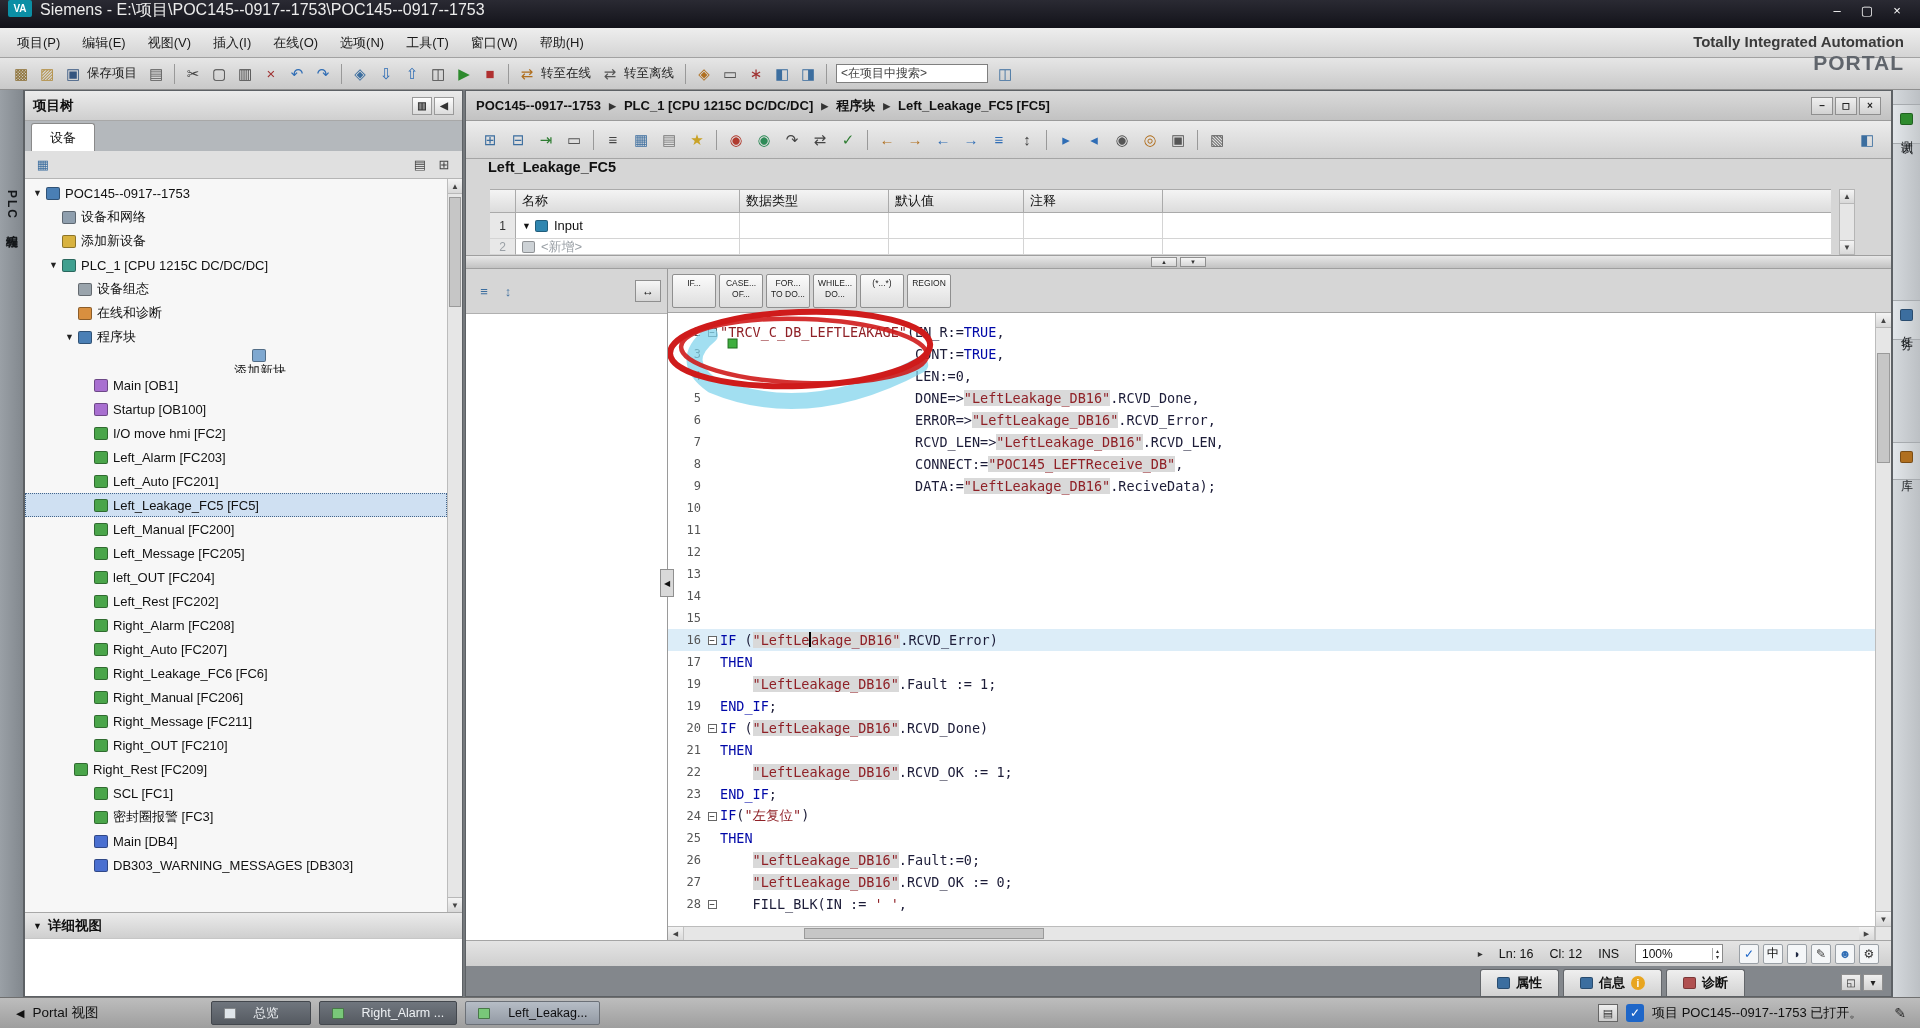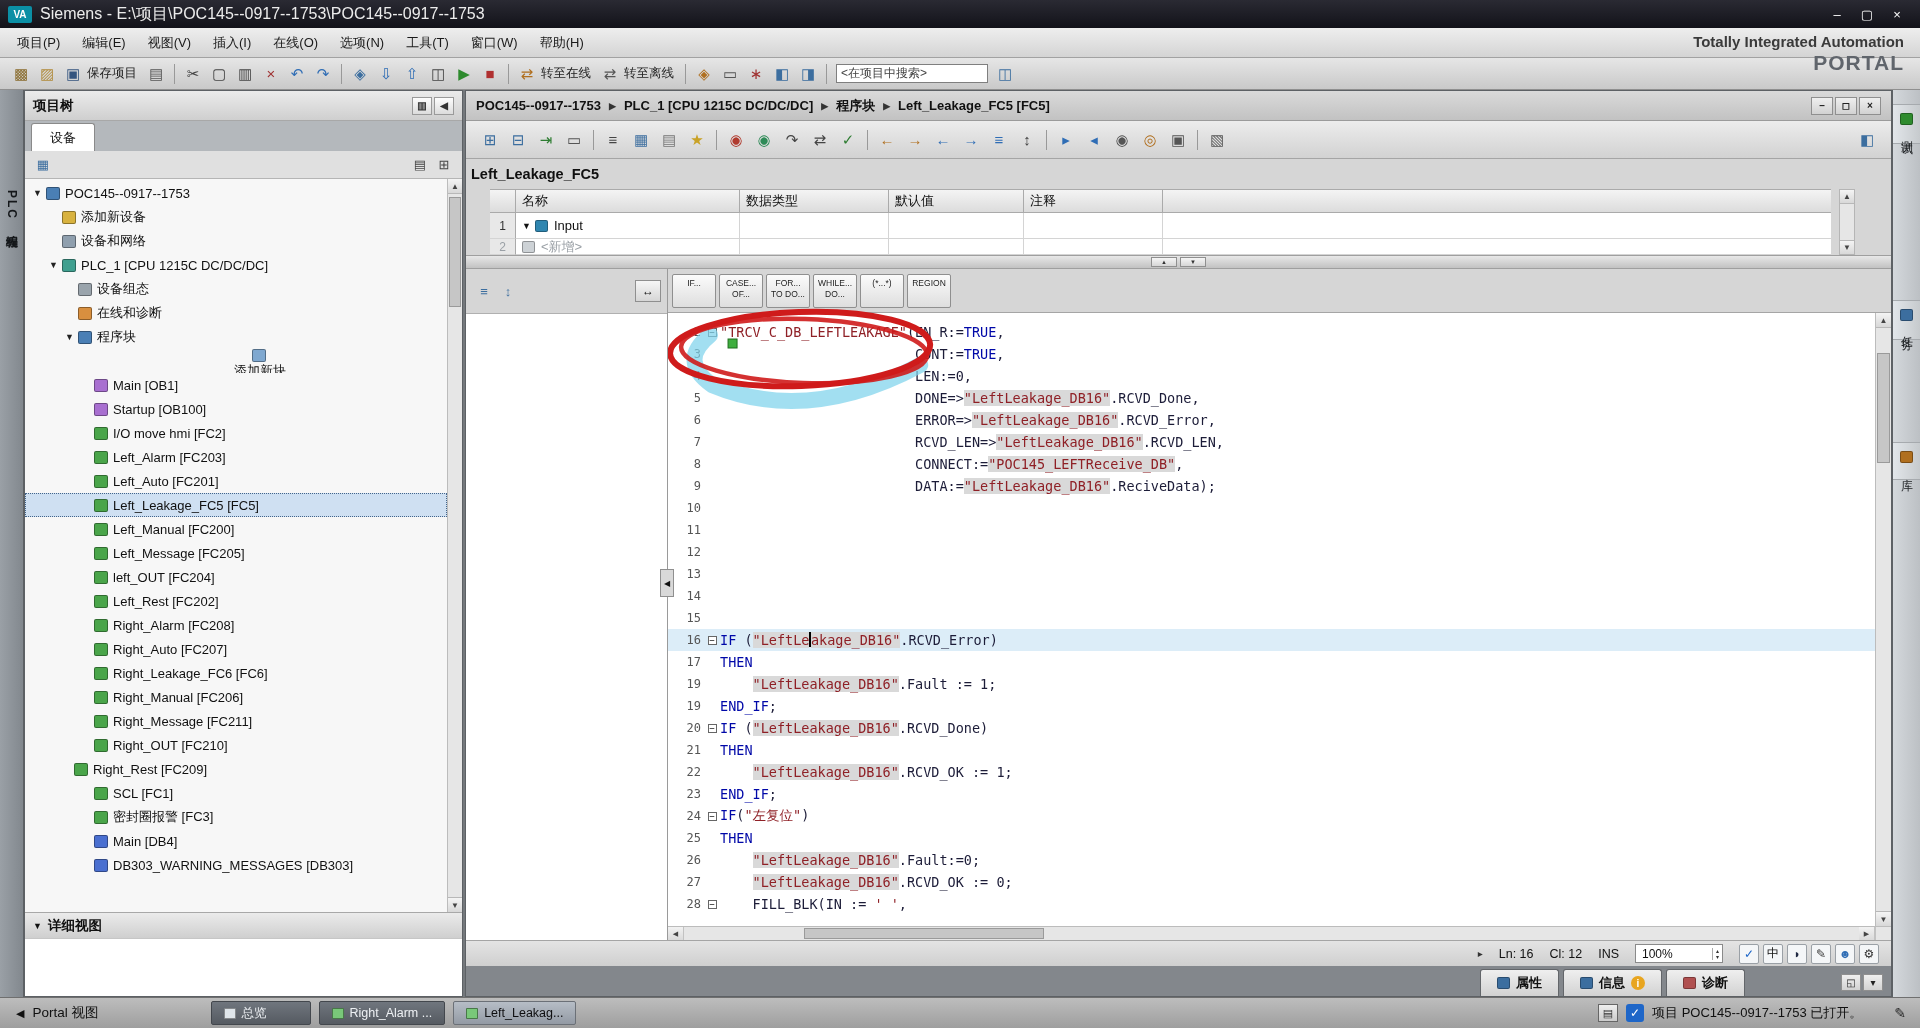--- a/index.html
+++ b/index.html
@@ -1,20 +1,20 @@
 <!DOCTYPE html>
 <html><head>
 <meta charset="utf-8">
 <style>
 html,body{margin:0;padding:0;width:1920px;height:1028px;overflow:hidden;font-family:"Liberation Sans",sans-serif;}
 *{box-sizing:border-box;}
 .app{position:relative;width:1920px;height:1028px;background:#74787c;font-size:13px;color:#111;}
 
 
-.titlebar{position:absolute;left:0;top:0;width:100%;height:28px;background:linear-gradient(#2a2a33,#121219);color:#ececec;display:flex;align-items:center;padding:0 8px;}
+.titlebar{position:absolute;left:0;top:0;width:100%;height:28px;background:linear-gradient(#2a2a33,#121219);color:#ececec;display:flex;align-items:flex-start;padding:0 8px;}
 .logo{width:24px;height:17px;background:#0b8fa5;color:#fff;font-weight:bold;font-size:10px;line-height:17px;text-align:center;border-radius:2px;margin-right:8px;flex:none;}
 .title-text{font-size:16px;white-space:nowrap;}
 .win-controls{margin-left:auto;display:flex;}
 .win-btn{width:30px;height:20px;display:flex;align-items:center;justify-content:center;color:#fff;font-size:13px;}
 
 
 .menubar{position:absolute;left:0;top:28px;width:100%;height:30px;background:linear-gradient(#eeeeee,#d4d4d4);border-bottom:1px solid #a2a2a2;display:flex;align-items:center;padding:0 6px;}
 .menu-item{padding:4px 11px;font-size:13px;color:#1a1a1a;}
 
 
@@ -61,21 +61,21 @@
 
 
 .editor-panel{position:absolute;left:465px;top:90px;width:1427px;height:907px;background:#d6d6d6;border:1px solid #5d6165;display:flex;flex-direction:column;}
 .breadcrumb{height:30px;background:linear-gradient(#dadada,#c2c2c2);border-bottom:1px solid #9a9a9a;display:flex;align-items:center;padding:0 10px;gap:8px;font-size:13px;font-weight:bold;flex:none;}
 .bc-sep{font-size:9px;color:#333;}
 .bc-win{margin-left:auto;display:flex;gap:2px;}
 .bc-btn{width:22px;height:18px;display:flex;align-items:center;justify-content:center;border:1px solid #8f8f8f;background:linear-gradient(#efefef,#d2d2d2);font-size:10px;color:#222;}
 .editor-toolbar{height:38px;background:linear-gradient(#ececec,#d2d2d2);border-bottom:1px solid #a5a5a5;display:flex;align-items:center;padding:0 10px;flex:none;}
 .editor-toolbar .tb-icon{min-width:26px;height:26px;font-size:15px;}
 .etb-right{margin-left:auto;display:flex;}
-.fn-row{height:30px;display:flex;align-items:center;padding-left:5px;font-size:14.5px;font-weight:bold;color:#101010;flex:none;}
+.fn-row{height:30px;display:flex;align-items:flex-start;padding-left:22px;font-size:14.5px;font-weight:bold;color:#101010;flex:none;}
 
 
 .iface{position:relative;padding-left:24px;padding-right:60px;flex:none;}
 .iface-row{display:flex;}
 .cell{display:flex;align-items:center;padding-left:6px;overflow:hidden;white-space:nowrap;}
 .iface-head .cell{background:linear-gradient(#f4f4f4,#dcdcdc);border-right:1px solid #aaa;border-top:1px solid #aaa;border-bottom:1px solid #aaa;font-size:13px;height:24px;}
 .col-num{width:26px;flex:none;padding-left:0;justify-content:center;}
 .col-name{width:224px;flex:none;}
 .col-type{width:149px;flex:none;}
 .col-def{width:135px;flex:none;}
@@ -143,21 +143,21 @@
 
 .right-rail{position:absolute;left:1892px;top:90px;width:28px;height:907px;background:linear-gradient(to right,#d4d8dc,#bcc0c4);border-left:1px solid #5d6165;}
 .rtab{position:absolute;left:0;width:100%;display:flex;flex-direction:column;align-items:center;gap:6px;padding:8px 0;border-top:1px solid #a6aaae;border-bottom:1px solid #a6aaae;background:linear-gradient(to right,#e2e6ea,#c6cacd);}
 .rtab .v{writing-mode:vertical-rl;font-size:12px;color:#1c1f22;letter-spacing:2px;}
 .rtab-ico{width:13px;height:12px;border-radius:2px;border:1px solid rgba(0,0,0,.3);}
 
 
 .taskbar{position:absolute;left:0;top:997px;width:100%;height:31px;background:linear-gradient(#bdbdbd,#9e9e9e);border-top:1px solid #6f6f6f;display:flex;align-items:center;padding:0 8px;gap:8px;}
 .portal-btn{display:flex;align-items:center;gap:8px;font-size:13.5px;color:#101010;padding:0 8px;}
 .portal-arrow{font-size:11px;}
-.task-tab{height:24px;display:flex;align-items:center;gap:6px;padding:0 12px;background:linear-gradient(#70767e,#555a61);border:1px solid #43474d;border-radius:2px;color:#eef1f4;font-size:12.5px;min-width:100px;}
+.task-tab{height:24px;display:flex;align-items:center;gap:18px;padding:0 12px;background:linear-gradient(#70767e,#555a61);border:1px solid #43474d;border-radius:2px;color:#eef1f4;font-size:12.5px;min-width:100px;}
 .task-tab.active{background:linear-gradient(#b6bdc6,#939aa4);color:#0e0e10;border-color:#6b7077;}
 .task-ico{width:12px;height:11px;border-radius:1px;border:1px solid rgba(0,0,0,.4);flex:none;}
 .task-status{margin-left:auto;display:flex;align-items:center;gap:8px;font-size:13px;color:#101010;}
 .mon-ico{width:20px;height:18px;border:1px solid #666;background:linear-gradient(#eee,#ccc);display:flex;align-items:center;justify-content:center;font-size:11px;color:#333;}
 .check-badge{width:18px;height:18px;border-radius:3px;background:#1e66c8;color:#fff;font-size:12px;display:flex;align-items:center;justify-content:center;}
 .pen-ico{font-size:14px;color:#222;margin-left:24px;margin-right:6px;}
 </style>
 </head>
 <body>
 
@@ -256,27 +256,27 @@
     </div>
     <div class="tree-body">
       <div class="tree-rows">
           <div class="tree-row" style="padding-left: 6px;">
             <span class="tree-exp">▼</span>
             <span class="tree-ico ico-project"></span>
             <span class="tree-label">POC145--0917--1753</span>
           </div>
           <div class="tree-row" style="padding-left: 22px;">
             <span class="tree-exp"></span>
+            <span class="tree-ico ico-network"></span>
+            <span class="tree-label">设备和网络</span>
+          </div>
+          <div class="tree-row" style="padding-left: 22px;">
+            <span class="tree-exp"></span>
             <span class="tree-ico ico-add-device"></span>
             <span class="tree-label">添加新设备</span>
-          </div>
-          <div class="tree-row" style="padding-left: 22px;">
-            <span class="tree-exp"></span>
-            <span class="tree-ico ico-network"></span>
-            <span class="tree-label">设备和网络</span>
           </div>
           <div class="tree-row" style="padding-left: 22px;">
             <span class="tree-exp">▼</span>
             <span class="tree-ico ico-plc"></span>
             <span class="tree-label">PLC_1 [CPU 1215C DC/DC/DC]</span>
           </div>
           <div class="tree-row" style="padding-left: 38px;">
             <span class="tree-exp"></span>
             <span class="tree-ico ico-config"></span>
             <span class="tree-label">设备组态</span>

